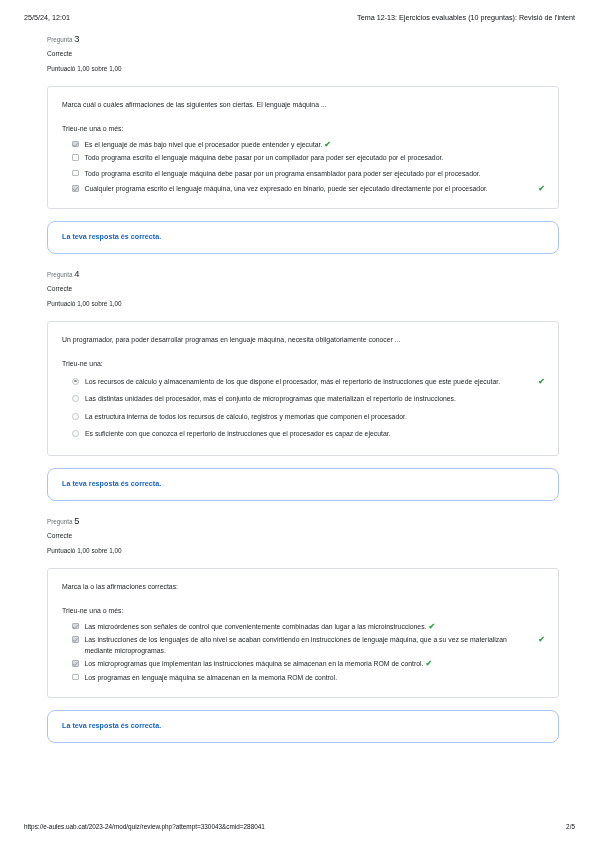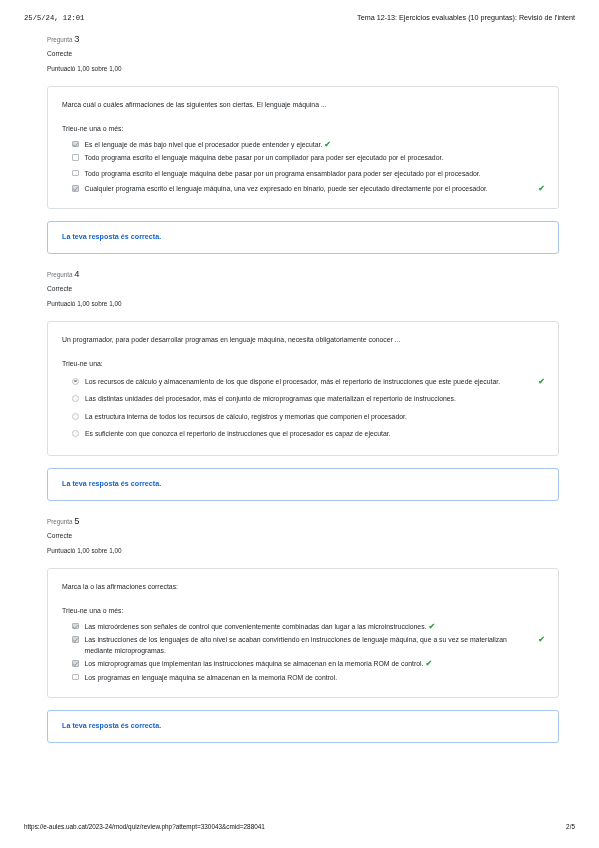--- a/index.html
+++ b/index.html
@@ -26,21 +26,20 @@
   .print-header {
     display: flex;
     align-items: baseline;
     padding: 13px 24px 0 24px;
     font-size: 7.2px;
     color: #0f1114;
   }
   .print-header .date {
     width: 190px;
     flex: none;
-    font-family: Liberation Mono, monospace;
   }
   .print-header .doc-title {
     flex: 1;
     text-align: right;
   }
 
   
   .content {
     padding: 0 40px 0 47px;
   }
@@ -179,21 +178,21 @@
     display: inline;
     width: auto;
     margin-left: 2px;
     font-size: 8px;
   }
   .tick.hidden { visibility: hidden; }
 
   
   .feedback {
     border: 1px solid #a8c7f0;
-    border-radius: 3px;
+    border-radius: 8px;
     background: #ffffff;
     margin-top: 12px;
     padding: 10px 13px 11px 14px;
     box-sizing: border-box;
   }
   .feedback-text {
     color: #1463cc;
     font-weight: bold;
     font-size: 7.1px;
     line-height: 10px;

